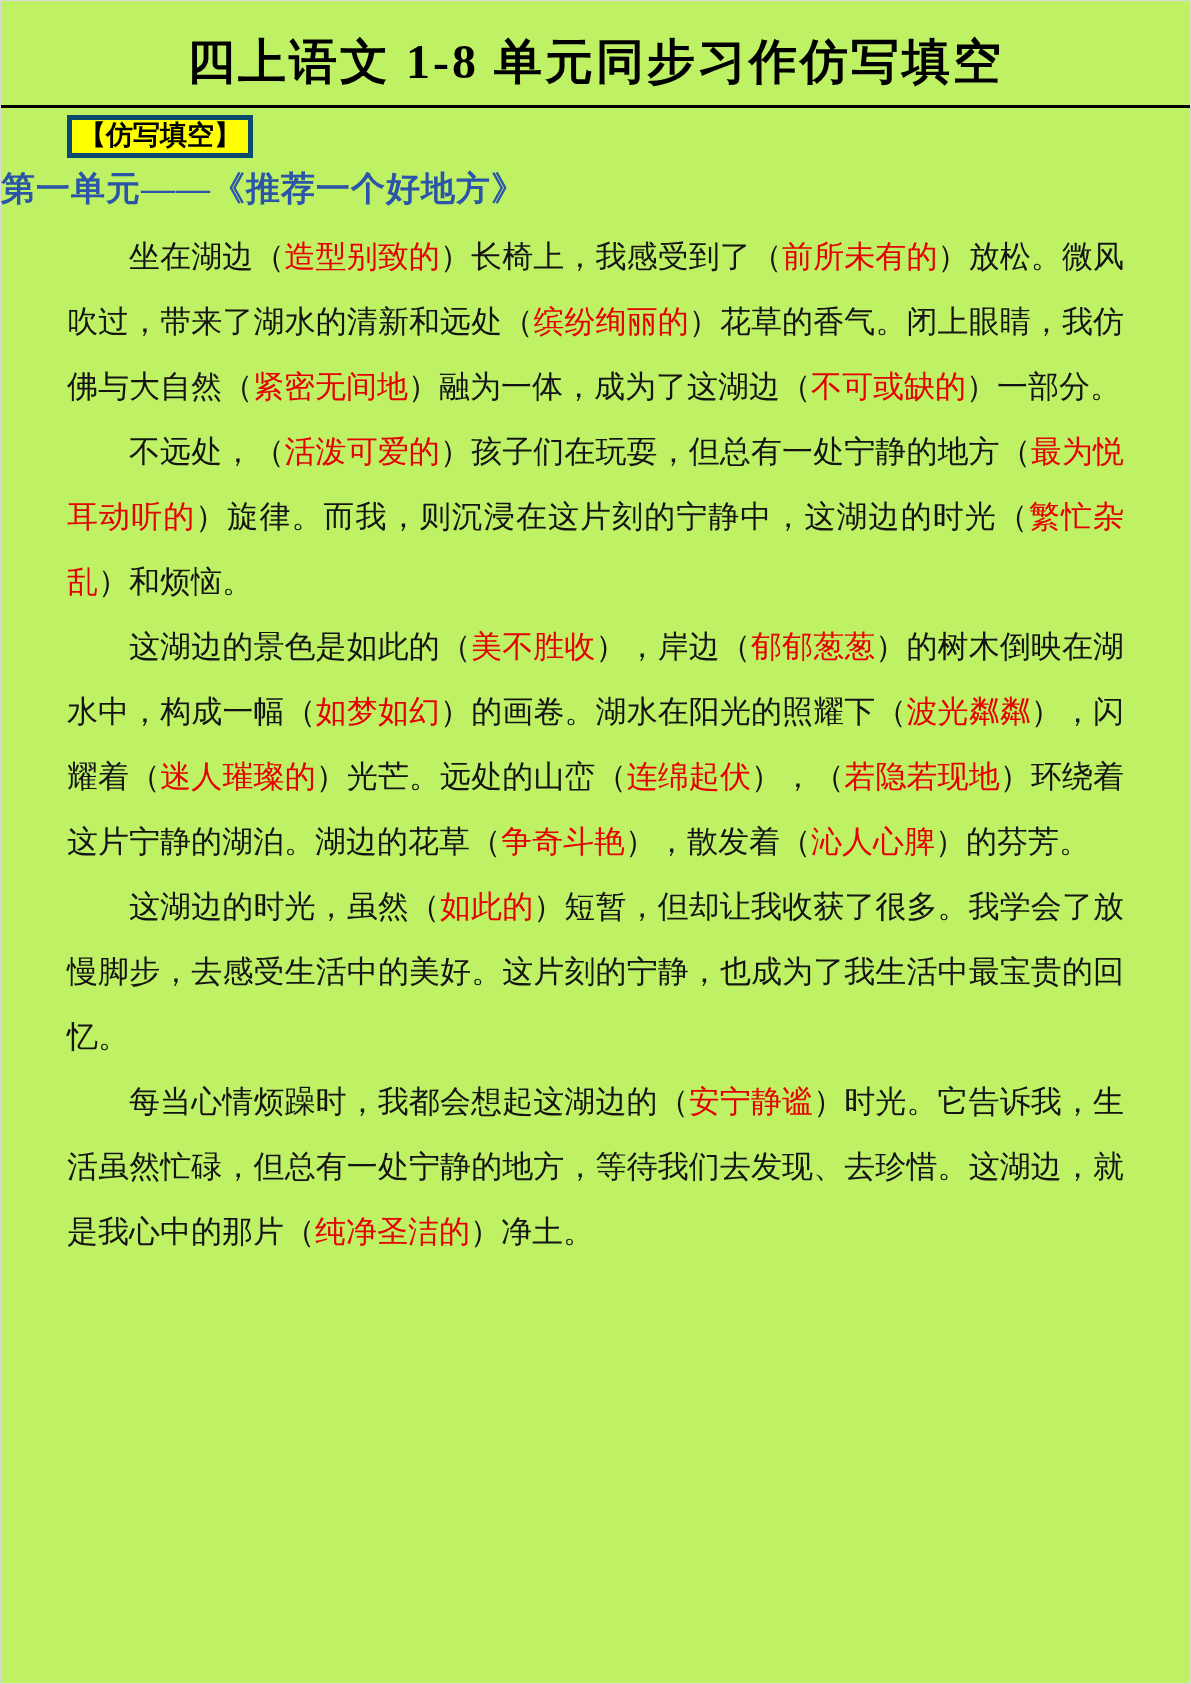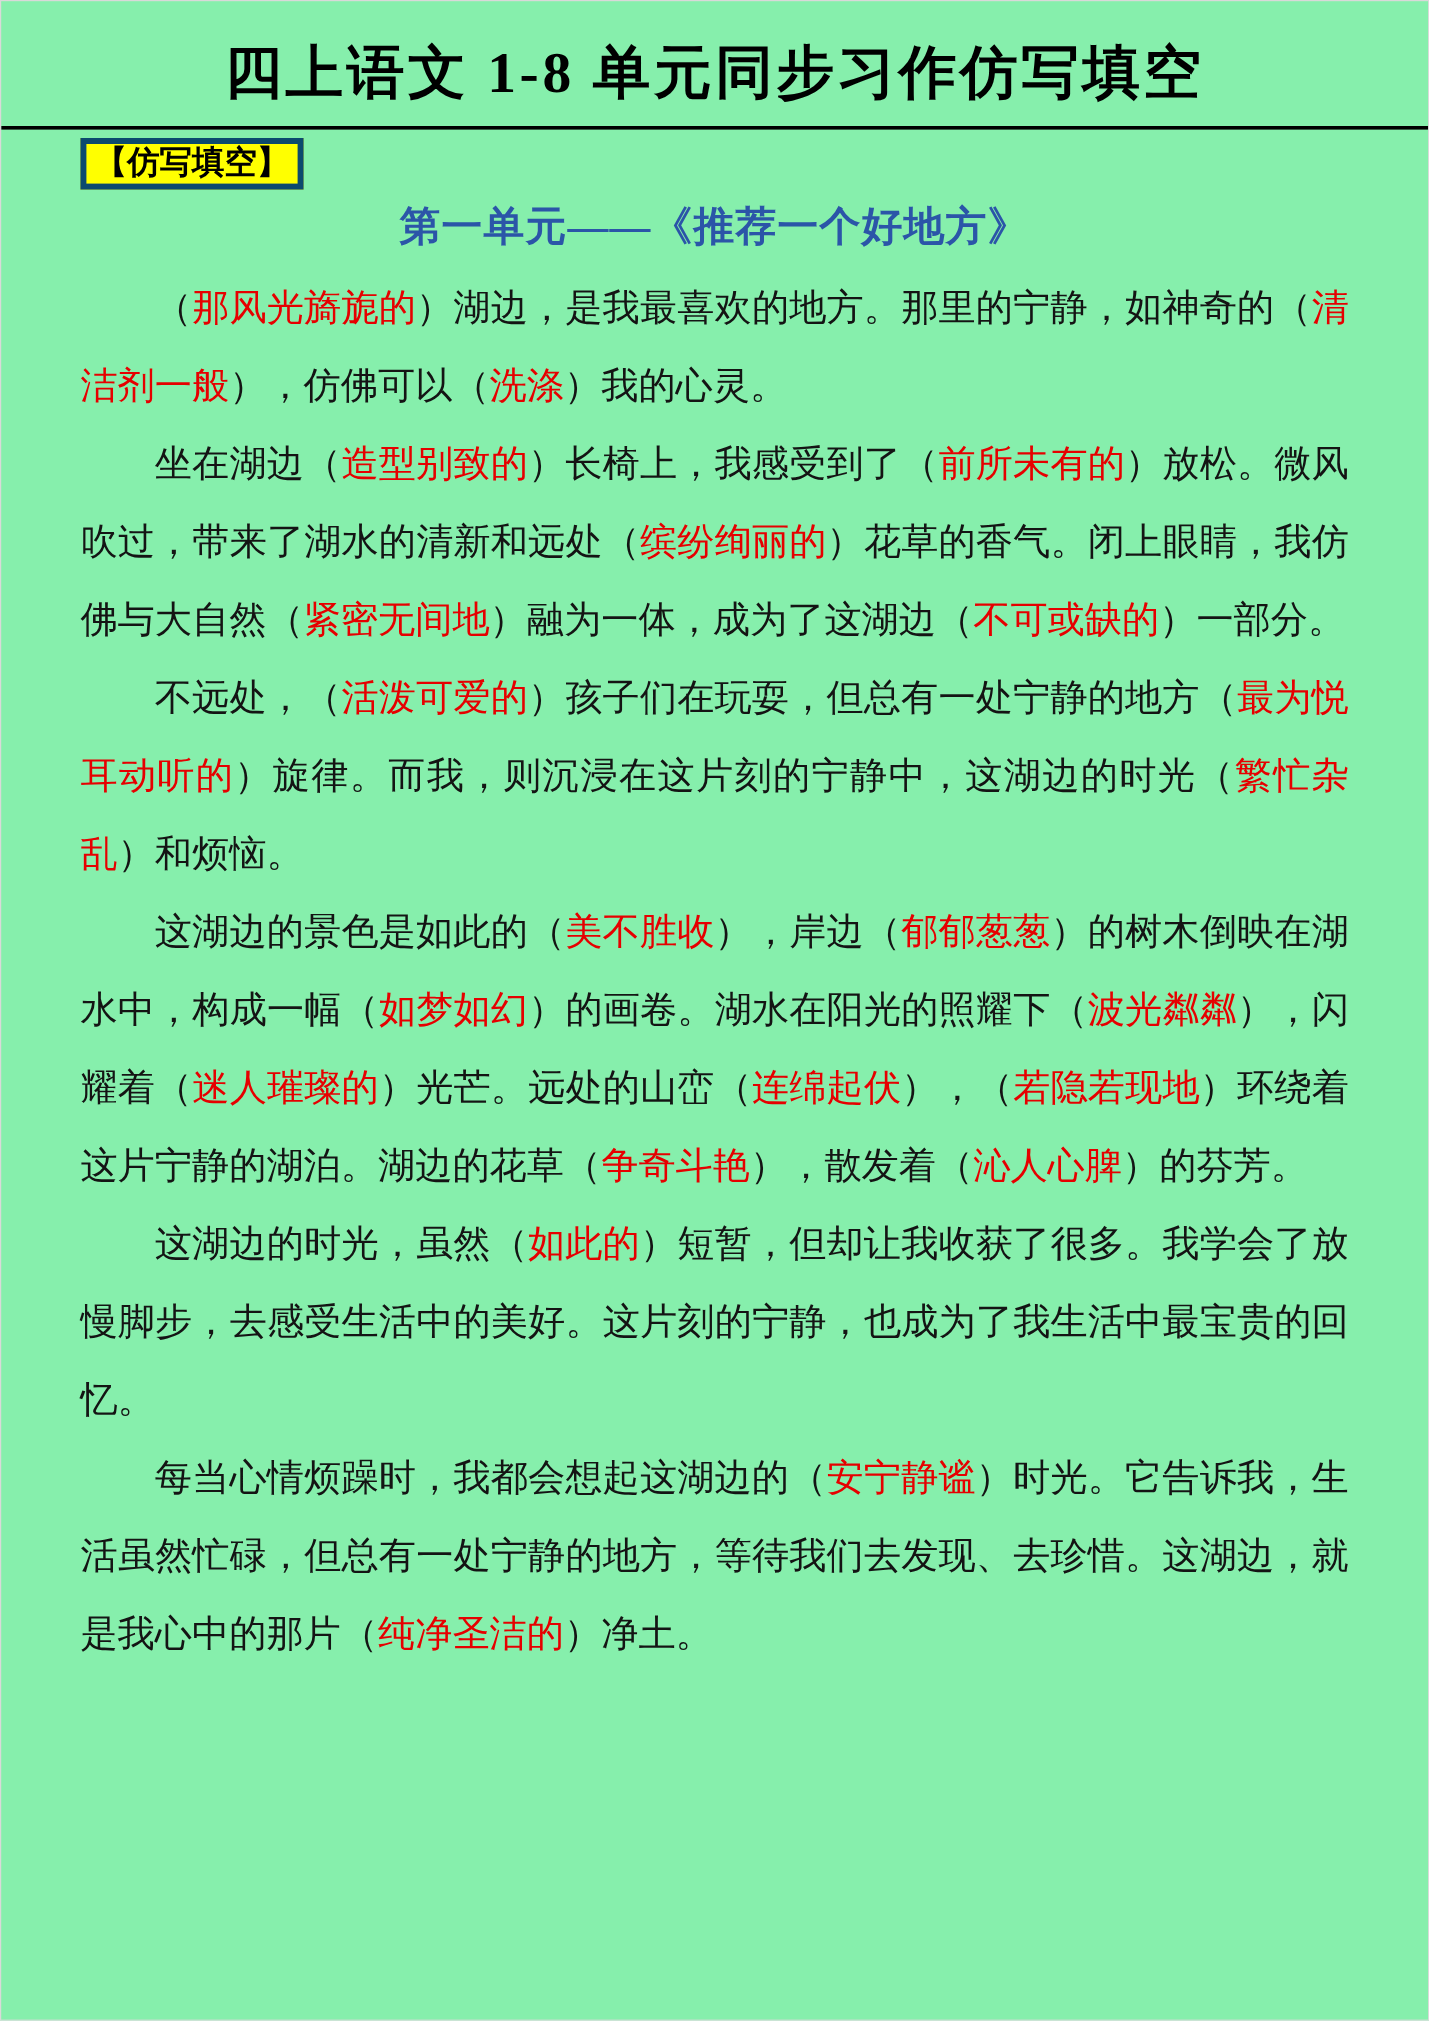--- a/index.html
+++ b/index.html
@@ -7,21 +7,21 @@
   body {
     width: 1191px;
     height: 1684px;
     font-family: "Liberation Serif", "DejaVu Serif", serif;
     color: #141414;
     position: relative;
   }
   .page {
     width: 1191px;
     height: 1684px;
-    background: #86efac;
+    background: #bef264;
     border: 1px solid #d9d9d9;
     overflow: hidden;
   }
   .title {
     margin-top: 26px;
     text-align: center;
     font-size: 48px;
     font-weight: 700;
     letter-spacing: 3px;
     line-height: 1.45;
@@ -40,21 +40,21 @@
     display: inline-block;
     border: 5px solid #0c4a6e;
     padding: 0 7px 2px 7px;
     font-size: 27px;
     font-weight: 700;
     line-height: 1.15;
     color: #000000;
   }
   .unit-heading {
     margin-top: 8px;
-    text-align: center;
+    text-align: left;
     font-size: 34px;
     font-weight: 700;
     letter-spacing: 1px;
   }
   .content {
     margin: 12px 66px 0 66px;
     font-size: 31px;
     line-height: 65px;
     text-align: justify;
   }
@@ -67,20 +67,19 @@
 <body>
 
 <div class="page">
   <h1 class="title">四上语文 1-8 单元同步习作仿写填空</h1>
   <div class="rule"></div>
   <div class="tag-row">
     <span class="tag" style="background: rgb(255, 255, 0);">【仿写填空】</span>
   </div>
   <h2 class="unit-heading" style="color: rgb(43, 85, 168);">第一单元——《推荐一个好地方》</h2>
   <div class="content">
-      <p><span>（</span><span style="color: rgb(230, 0, 0);">那风光旖旎的</span><span>）湖边，是我最喜欢的地方。那里的宁静，如神奇的（</span><span style="color: rgb(230, 0, 0);">清洁剂一般</span><span>），仿佛可以（</span><span style="color: rgb(230, 0, 0);">洗涤</span><span>）我的心灵。</span></p>
       <p><span>坐在湖边（</span><span style="color: rgb(230, 0, 0);">造型别致的</span><span>）长椅上，我感受到了（</span><span style="color: rgb(230, 0, 0);">前所未有的</span><span>）放松。微风吹过，带来了湖水的清新和远处（</span><span style="color: rgb(230, 0, 0);">缤纷绚丽的</span><span>）花草的香气。闭上眼睛，我仿佛与大自然（</span><span style="color: rgb(230, 0, 0);">紧密无间地</span><span>）融为一体，成为了这湖边（</span><span style="color: rgb(230, 0, 0);">不可或缺的</span><span>）一部分。</span></p>
       <p><span>不远处，（</span><span style="color: rgb(230, 0, 0);">活泼可爱的</span><span>）孩子们在玩耍，但总有一处宁静的地方（</span><span style="color: rgb(230, 0, 0);">最为悦耳动听的</span><span>）旋律。而我，则沉浸在这片刻的宁静中，这湖边的时光（</span><span style="color: rgb(230, 0, 0);">繁忙杂乱</span><span>）和烦恼。</span></p>
       <p><span>这湖边的景色是如此的（</span><span style="color: rgb(230, 0, 0);">美不胜收</span><span>），岸边（</span><span style="color: rgb(230, 0, 0);">郁郁葱葱</span><span>）的树木倒映在湖水中，构成一幅（</span><span style="color: rgb(230, 0, 0);">如梦如幻</span><span>）的画卷。湖水在阳光的照耀下（</span><span style="color: rgb(230, 0, 0);">波光粼粼</span><span>），闪耀着（</span><span style="color: rgb(230, 0, 0);">迷人璀璨的</span><span>）光芒。远处的山峦（</span><span style="color: rgb(230, 0, 0);">连绵起伏</span><span>），（</span><span style="color: rgb(230, 0, 0);">若隐若现地</span><span>）环绕着这片宁静的湖泊。湖边的花草（</span><span style="color: rgb(230, 0, 0);">争奇斗艳</span><span>），散发着（</span><span style="color: rgb(230, 0, 0);">沁人心脾</span><span>）的芬芳。</span></p>
       <p><span>这湖边的时光，虽然（</span><span style="color: rgb(230, 0, 0);">如此的</span><span>）短暂，但却让我收获了很多。我学会了放慢脚步，去感受生活中的美好。这片刻的宁静，也成为了我生活中最宝贵的回忆。</span></p>
       <p><span>每当心情烦躁时，我都会想起这湖边的（</span><span style="color: rgb(230, 0, 0);">安宁静谧</span><span>）时光。它告诉我，生活虽然忙碌，但总有一处宁静的地方，等待我们去发现、去珍惜。这湖边，就是我心中的那片（</span><span style="color: rgb(230, 0, 0);">纯净圣洁的</span><span>）净土。</span></p>
     </div>
 </div>
 
 </body></html>

